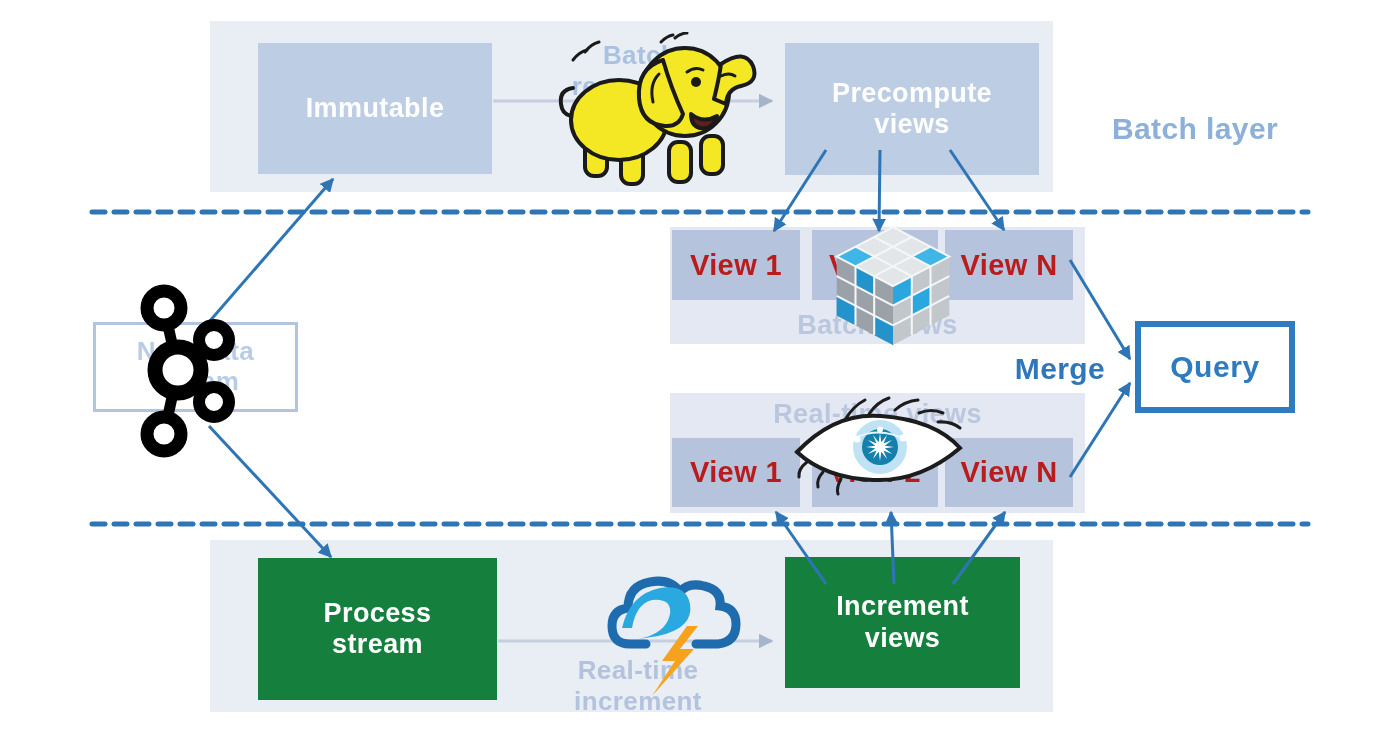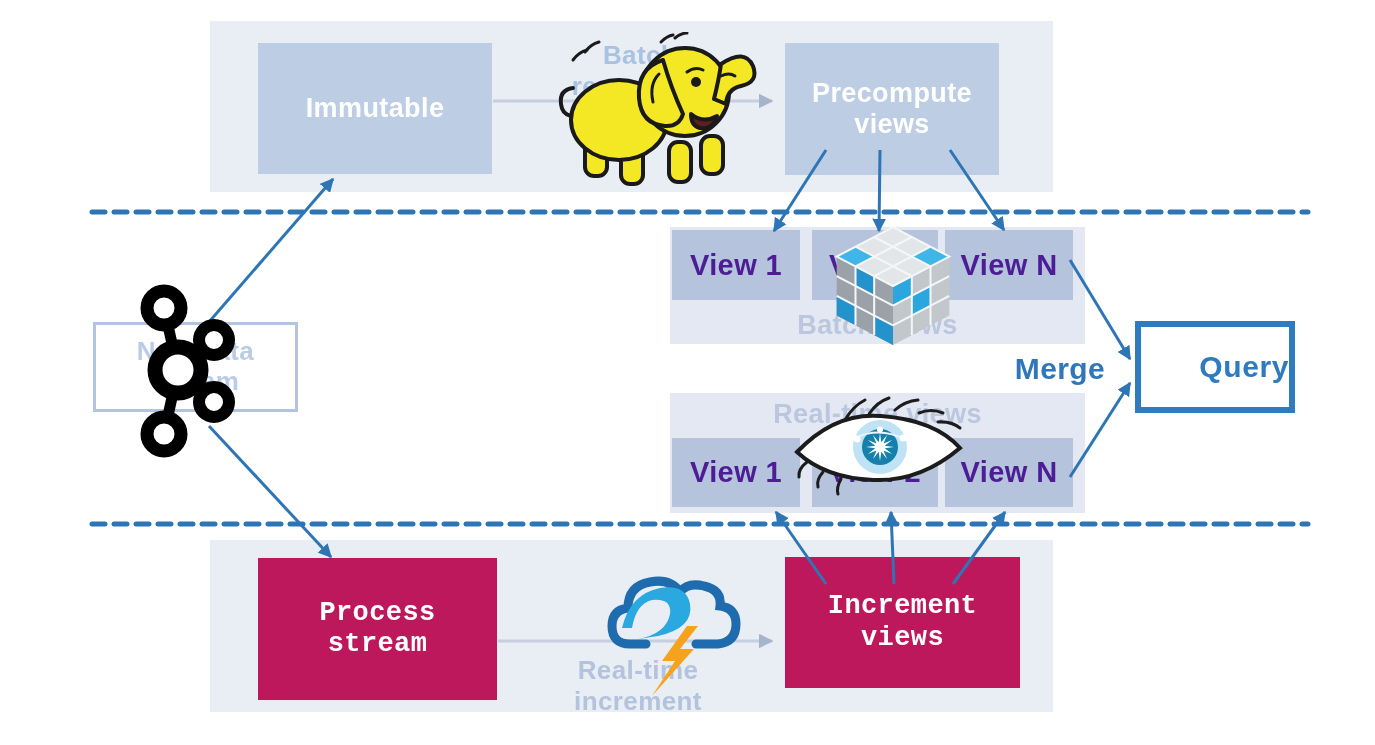--- a/index.html
+++ b/index.html
@@ -8,24 +8,24 @@
     font-family:"Liberation Sans", sans-serif;overflow:hidden;
   }
   .panel{position:absolute;background:#e9edf4;z-index:0;}
   .container{position:absolute;background:#e3e8f2;z-index:0;}
   .bigbox{
     position:absolute;z-index:1;display:flex;flex-direction:column;
     align-items:center;justify-content:center;color:#ffffff;font-weight:bold;
     font-size:27px;line-height:1.15;letter-spacing:.4px;text-align:center;
   }
   .fill-light{background:#bccde4;}
-  .fill-dark{background:#be185d;font-family:Liberation Mono, monospace;}
+  .fill-dark{background:#15803d;}
   .viewbox{
     position:absolute;z-index:1;display:flex;align-items:center;justify-content:center;
-    background:#b5c3dc;color:#4c1d95;font-weight:bold;font-size:29px;letter-spacing:.4px;
+    background:#b5c3dc;color:#b91c1c;font-weight:bold;font-size:29px;letter-spacing:.4px;
   }
   .ghost{
     position:absolute;z-index:1;color:#bac7de;font-weight:bold;text-align:center;
     letter-spacing:.4px;line-height:1.18;
   }
   .layerlabel{
     position:absolute;z-index:1;color:#8cb0da;font-weight:bold;font-size:30px;
     text-align:center;letter-spacing:.4px;
   }
   #new-data-box{
@@ -34,21 +34,21 @@
     align-items:center;justify-content:center;color:#b9cbe6;font-weight:bold;
     font-size:26px;line-height:1.15;letter-spacing:.4px;
   }
   #merge-label{
     position:absolute;z-index:1;left:1005px;top:352px;width:110px;text-align:center;
     color:#2f77ba;font-weight:bold;font-size:30px;letter-spacing:.4px;
   }
   #query-box{
     position:absolute;z-index:1;left:1135px;top:321px;width:160px;height:92px;
     box-sizing:border-box;border:6px solid #2f7bbf;background:#fff;display:flex;
-    align-items:center;justify-content:flex-end;color:#2f7bbf;font-weight:bold;
+    align-items:center;justify-content:center;color:#2f7bbf;font-weight:bold;
     font-size:30px;letter-spacing:.6px;
   }
   #arrow-layer{position:absolute;left:0;top:0;z-index:2;pointer-events:none;}
   .icon{position:absolute;z-index:3;}
 </style>
 </head>
 <body>
 
 <div id="canvas">
 
@@ -59,24 +59,25 @@
   <div class="container" style="left:670px;top:393px;width:415px;height:120px;"></div>
 
   <div class="ghost" style="left:545px;top:40px;width:190px;font-size:26px;color:#a9c2e2;">
     <span>Batch</span><br>
     <span>recompute</span>
   </div>
 
   <div class="bigbox fill-light" style="left:258px;top:43px;width:234px;height:131px;text-align:right;">
     <span>Immutable</span>
   </div>
-  <div class="bigbox fill-light" style="left:785px;top:43px;width:214px;height:132px;">
+  <div class="bigbox fill-light" style="left:785px;top:43px;width:254px;height:132px;">
     <span>Precompute</span>
     <span>views</span>
   </div>
+  <div class="layerlabel" style="left:1090px;top:112px;width:210px;">Batch layer</div>
 
   <div class="viewbox" style="left:672px;top:230px;width:128px;height:70px;">
     <span>View 1</span>
   </div>
   <div class="viewbox" style="left:812px;top:230px;width:126px;height:70px;">
     <span>View 2</span>
   </div>
   <div class="viewbox" style="left:945px;top:230px;width:128px;height:70px;">
     <span>View N</span>
   </div>

